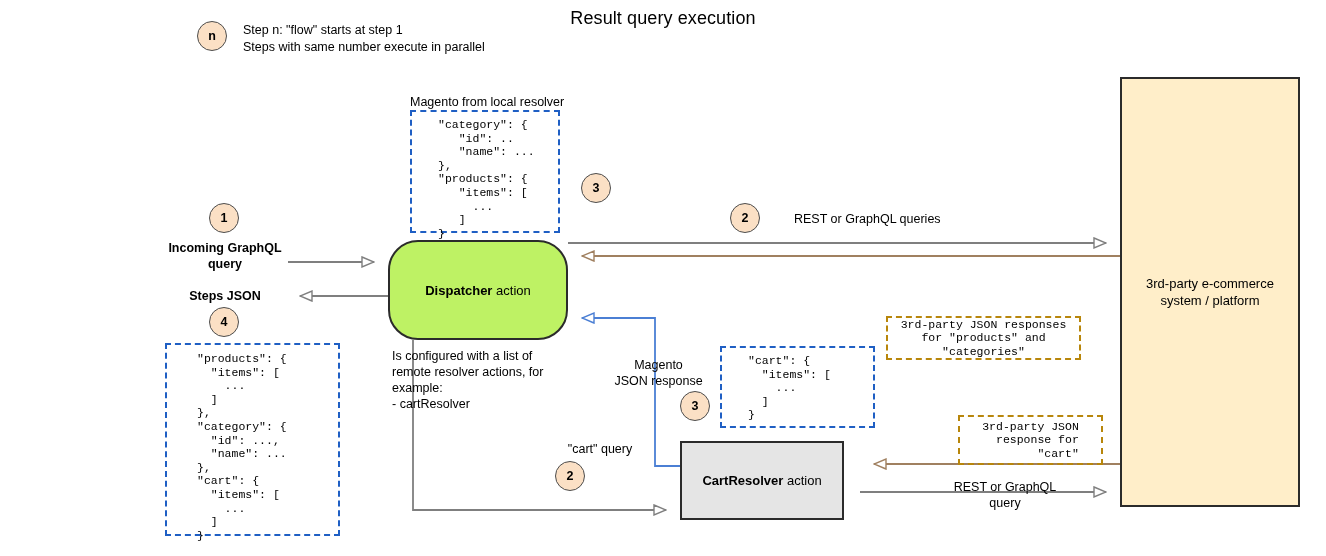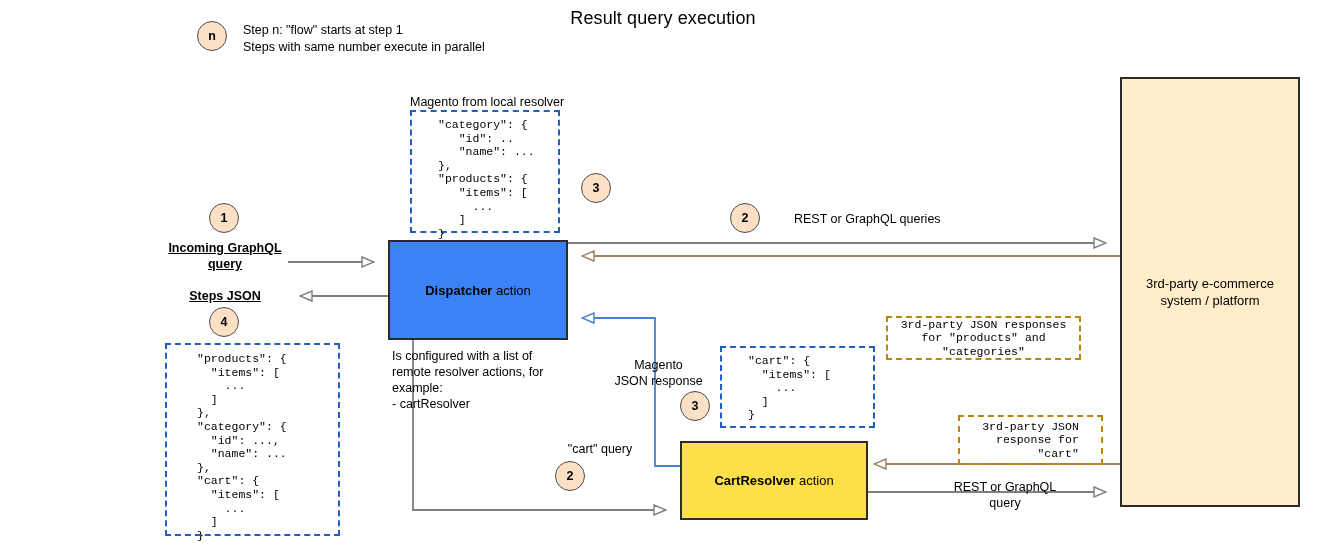--- a/index.html
+++ b/index.html
@@ -33,22 +33,22 @@
   }
 
   
   .procbox{
     position:absolute;box-sizing:border-box;
     border:2px solid #2b2b2b;
     display:flex;align-items:center;justify-content:center;
     font-size:13px;color:#000;
   }
   .procbox b{font-weight:bold;}
-  .dispatcher{left:388px;top:240px;width:180px;height:100px;background:#3b82f6;}
-  .cartresolver{left:680px;top:441px;width:188px;height:79px;background:#fde047;}
+  .dispatcher{left:388px;top:240px;width:180px;height:100px;background:#bef264;border-radius:30px;}
+  .cartresolver{left:680px;top:441px;width:164px;height:79px;background:#e5e5e5;}
   .ecom{
     left:1120px;top:77px;width:180px;height:430px;background:#ffeec9;
     text-align:center;line-height:17px;
   }
 
   
   .jsonbox{
     position:absolute;box-sizing:border-box;
     font-family:"Liberation Mono", monospace;
     font-size:11.5px;line-height:13.6px;
@@ -68,21 +68,21 @@
     left:886px;top:291px;width:195px;height:44px;
     display:flex;align-items:center;justify-content:center;text-align:center;
   }
   .jb-3p-cart{
     left:958px;top:390px;width:145px;height:50px;
     display:flex;align-items:center;justify-content:center;text-align:right;
   }
 
   
   .lbl{position:absolute;font-size:12.5px;line-height:16px;color:#000;white-space:pre;}
-  .lbl.bold{font-weight:bold;text-decoration:underline;}
+  .lbl.bold{font-weight:bold;}
   .lbl.ctr{text-align:center;}
 
   .l-incoming{left:155px;top:240px;width:140px;text-align:center;}
   .l-finaljson{left:155px;top:288px;width:140px;text-align:center;}
   .l-config{left:392px;top:348px;width:190px;}
   .l-magento{left:596px;top:357px;width:125px;text-align:center;}
   .l-cartquery{left:545px;top:441px;width:110px;text-align:center;}
   .l-rest-top{left:770px;top:211px;width:200px;margin-left:24px;}
   .l-rest-bottom{left:905px;top:479px;width:200px;text-align:center;}
 </style>

